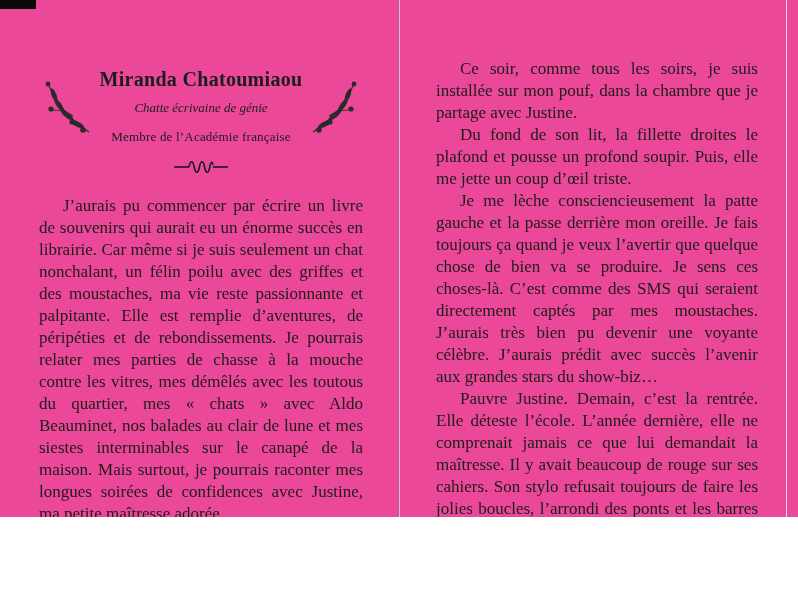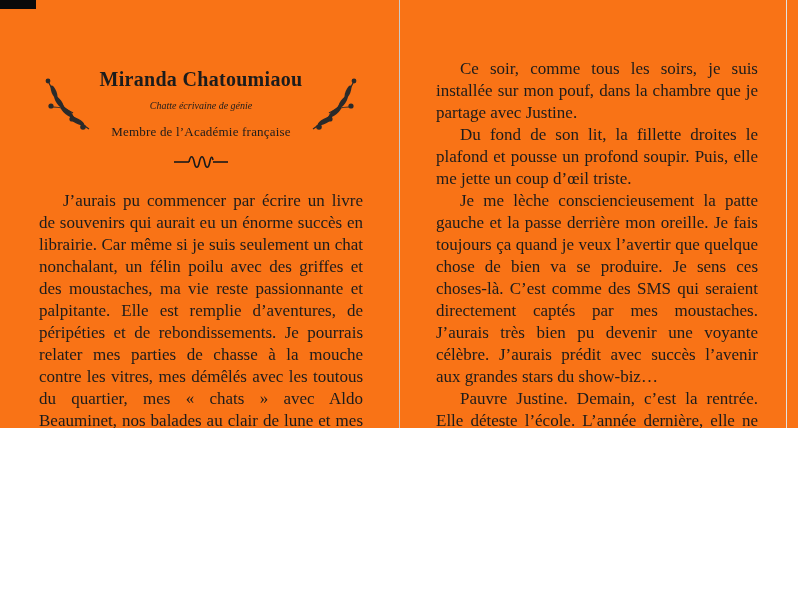--- a/index.html
+++ b/index.html
@@ -3,22 +3,22 @@
 <meta charset="utf-8">
 <style>
   * { margin:0; padding:0; box-sizing:border-box; }
   html, body { width:798px; height:601px; }
   body {
     font-family:"Liberation Serif", "DejaVu Serif", serif;
     background:#ffffff;
   }
   .viewport {
     position:relative;
-    width:798px; height:428px;
-    background:#f97316;
+    width:798px; height:517px;
+    background:#ec4899;
     color:#1c1c1c;
     overflow:hidden;
   }
   
   .artifact { position:absolute; background:#0a0a0a; }
   .artifact.top-left { left:0; top:0; width:36px; height:9px; }
   .artifact.bottom-bar { left:347px; top:589px; width:451px; height:12px; }
   .gutter-line { position:absolute; left:399px; top:0; width:1px; height:601px; background:#c9c9c9; }
   .edge-line { position:absolute; left:786px; top:0; width:1px; height:601px; background:#e2e2e2; }
 
@@ -36,21 +36,21 @@
   .branch.right-branch svg { transform:scaleX(-1); }
   .header-text { flex:1 1 auto; text-align:center; padding:0 2px; }
   .header-text h1 {
     font-size:20px;
     font-weight:bold;
     letter-spacing:0.3px;
     white-space:nowrap;
   }
   .subtitle {
     font-style:italic;
-    font-size:10px;
+    font-size:13px;
     margin-top:9px;
     white-space:nowrap;
   }
   .affiliation {
     font-weight:normal;
     font-size:13px;
     margin-top:13px;
     letter-spacing:0.2px;
     white-space:nowrap;
   }

